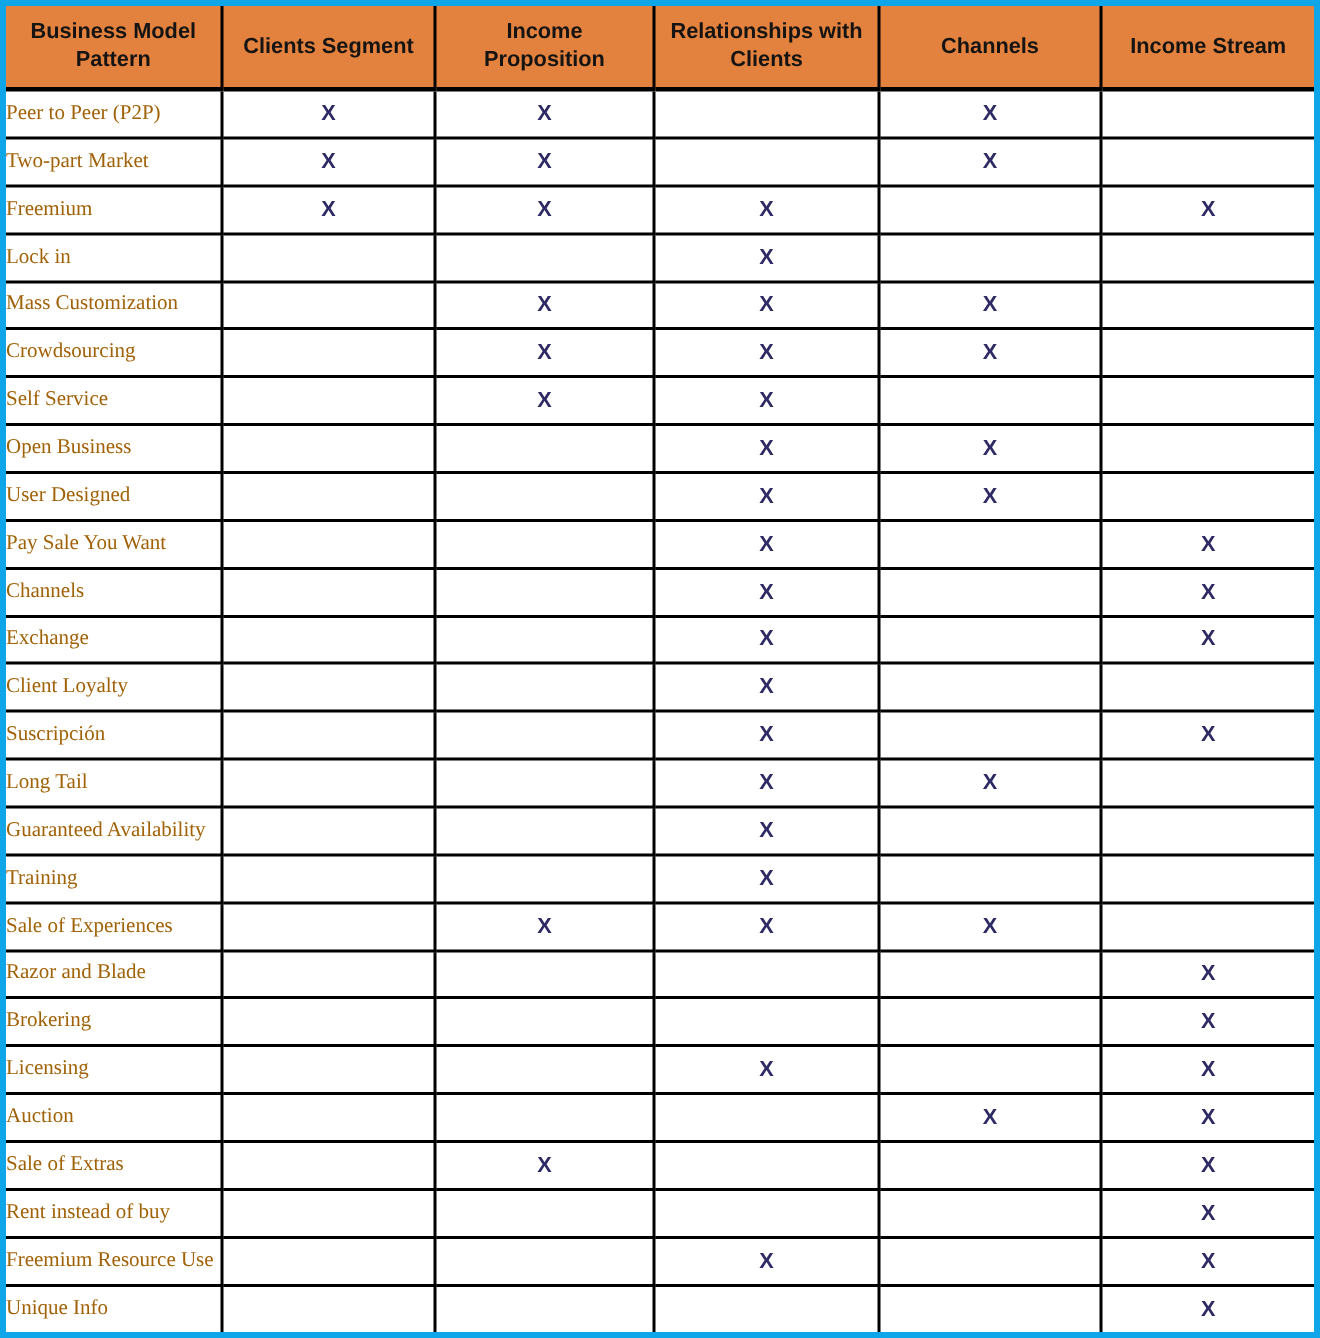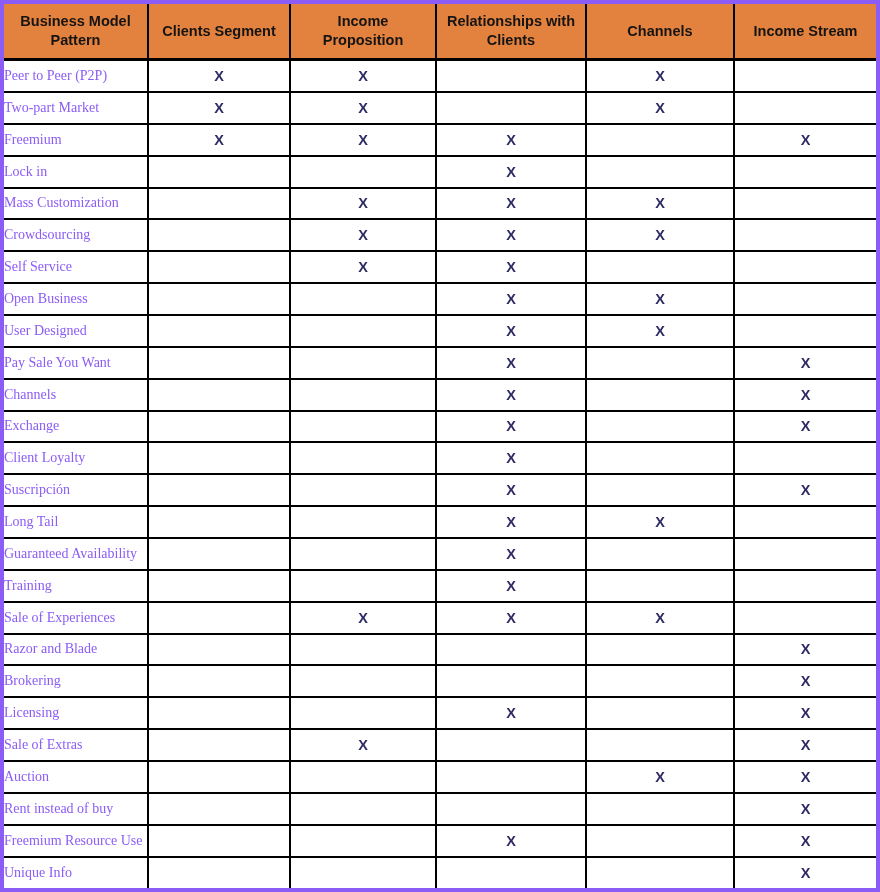--- a/index.html
+++ b/index.html
@@ -11,21 +11,21 @@
     width: 880px;
     height: 892px;
     overflow: hidden;
   }
   table.bm-table {
     width: 880px;
     height: 892px;
     border-collapse: collapse;
     table-layout: fixed;
     background: #ffffff;
-    border: 4px solid #8b5cf6;
+    border: 4px solid #0ea5e9;
     padding-left: 39px;
   }
   table.bm-table col.c-pattern { width: 146px; }
   table.bm-table col.c-clients { width: 142px; }
   table.bm-table col.c-value   { width: 146px; }
   table.bm-table col.c-rel     { width: 150px; }
   table.bm-table col.c-chan    { width: 148px; }
   table.bm-table col.c-income  { width: 144px; }
 
   table.bm-table th {
@@ -44,21 +44,21 @@
   }
   table.bm-table td {
     border: 2px solid #000000;
     vertical-align: middle;
     padding: 0;
     height: 25px;
   }
   td.pattern-cell {
     font-family: "Liberation Serif", "DejaVu Serif", serif;
     font-size: 14px;
-    color: #8b5cf6;
+    color: #a16207;
     text-align: left;
     padding: 0 3px 0 4px;
     white-space: nowrap;
     overflow: hidden;
   }
   td.mark-cell {
     font-family: "Liberation Sans", sans-serif;
     font-weight: 700;
     font-size: 14.5px;
     color: #2E2A64;
@@ -250,33 +250,33 @@
       </tr>
       <tr>
         <td class="pattern-cell">Licensing</td>
         <td class="mark-cell"></td>
         <td class="mark-cell"></td>
         <td class="mark-cell">X</td>
         <td class="mark-cell"></td>
         <td class="mark-cell">X</td>
       </tr>
       <tr>
+        <td class="pattern-cell">Auction</td>
+        <td class="mark-cell"></td>
+        <td class="mark-cell"></td>
+        <td class="mark-cell"></td>
+        <td class="mark-cell">X</td>
+        <td class="mark-cell">X</td>
+      </tr>
+      <tr>
         <td class="pattern-cell">Sale of Extras</td>
         <td class="mark-cell"></td>
         <td class="mark-cell">X</td>
         <td class="mark-cell"></td>
         <td class="mark-cell"></td>
-        <td class="mark-cell">X</td>
-      </tr>
-      <tr>
-        <td class="pattern-cell">Auction</td>
-        <td class="mark-cell"></td>
-        <td class="mark-cell"></td>
-        <td class="mark-cell"></td>
-        <td class="mark-cell">X</td>
         <td class="mark-cell">X</td>
       </tr>
       <tr>
         <td class="pattern-cell">Rent instead of buy</td>
         <td class="mark-cell"></td>
         <td class="mark-cell"></td>
         <td class="mark-cell"></td>
         <td class="mark-cell"></td>
         <td class="mark-cell">X</td>
       </tr>

